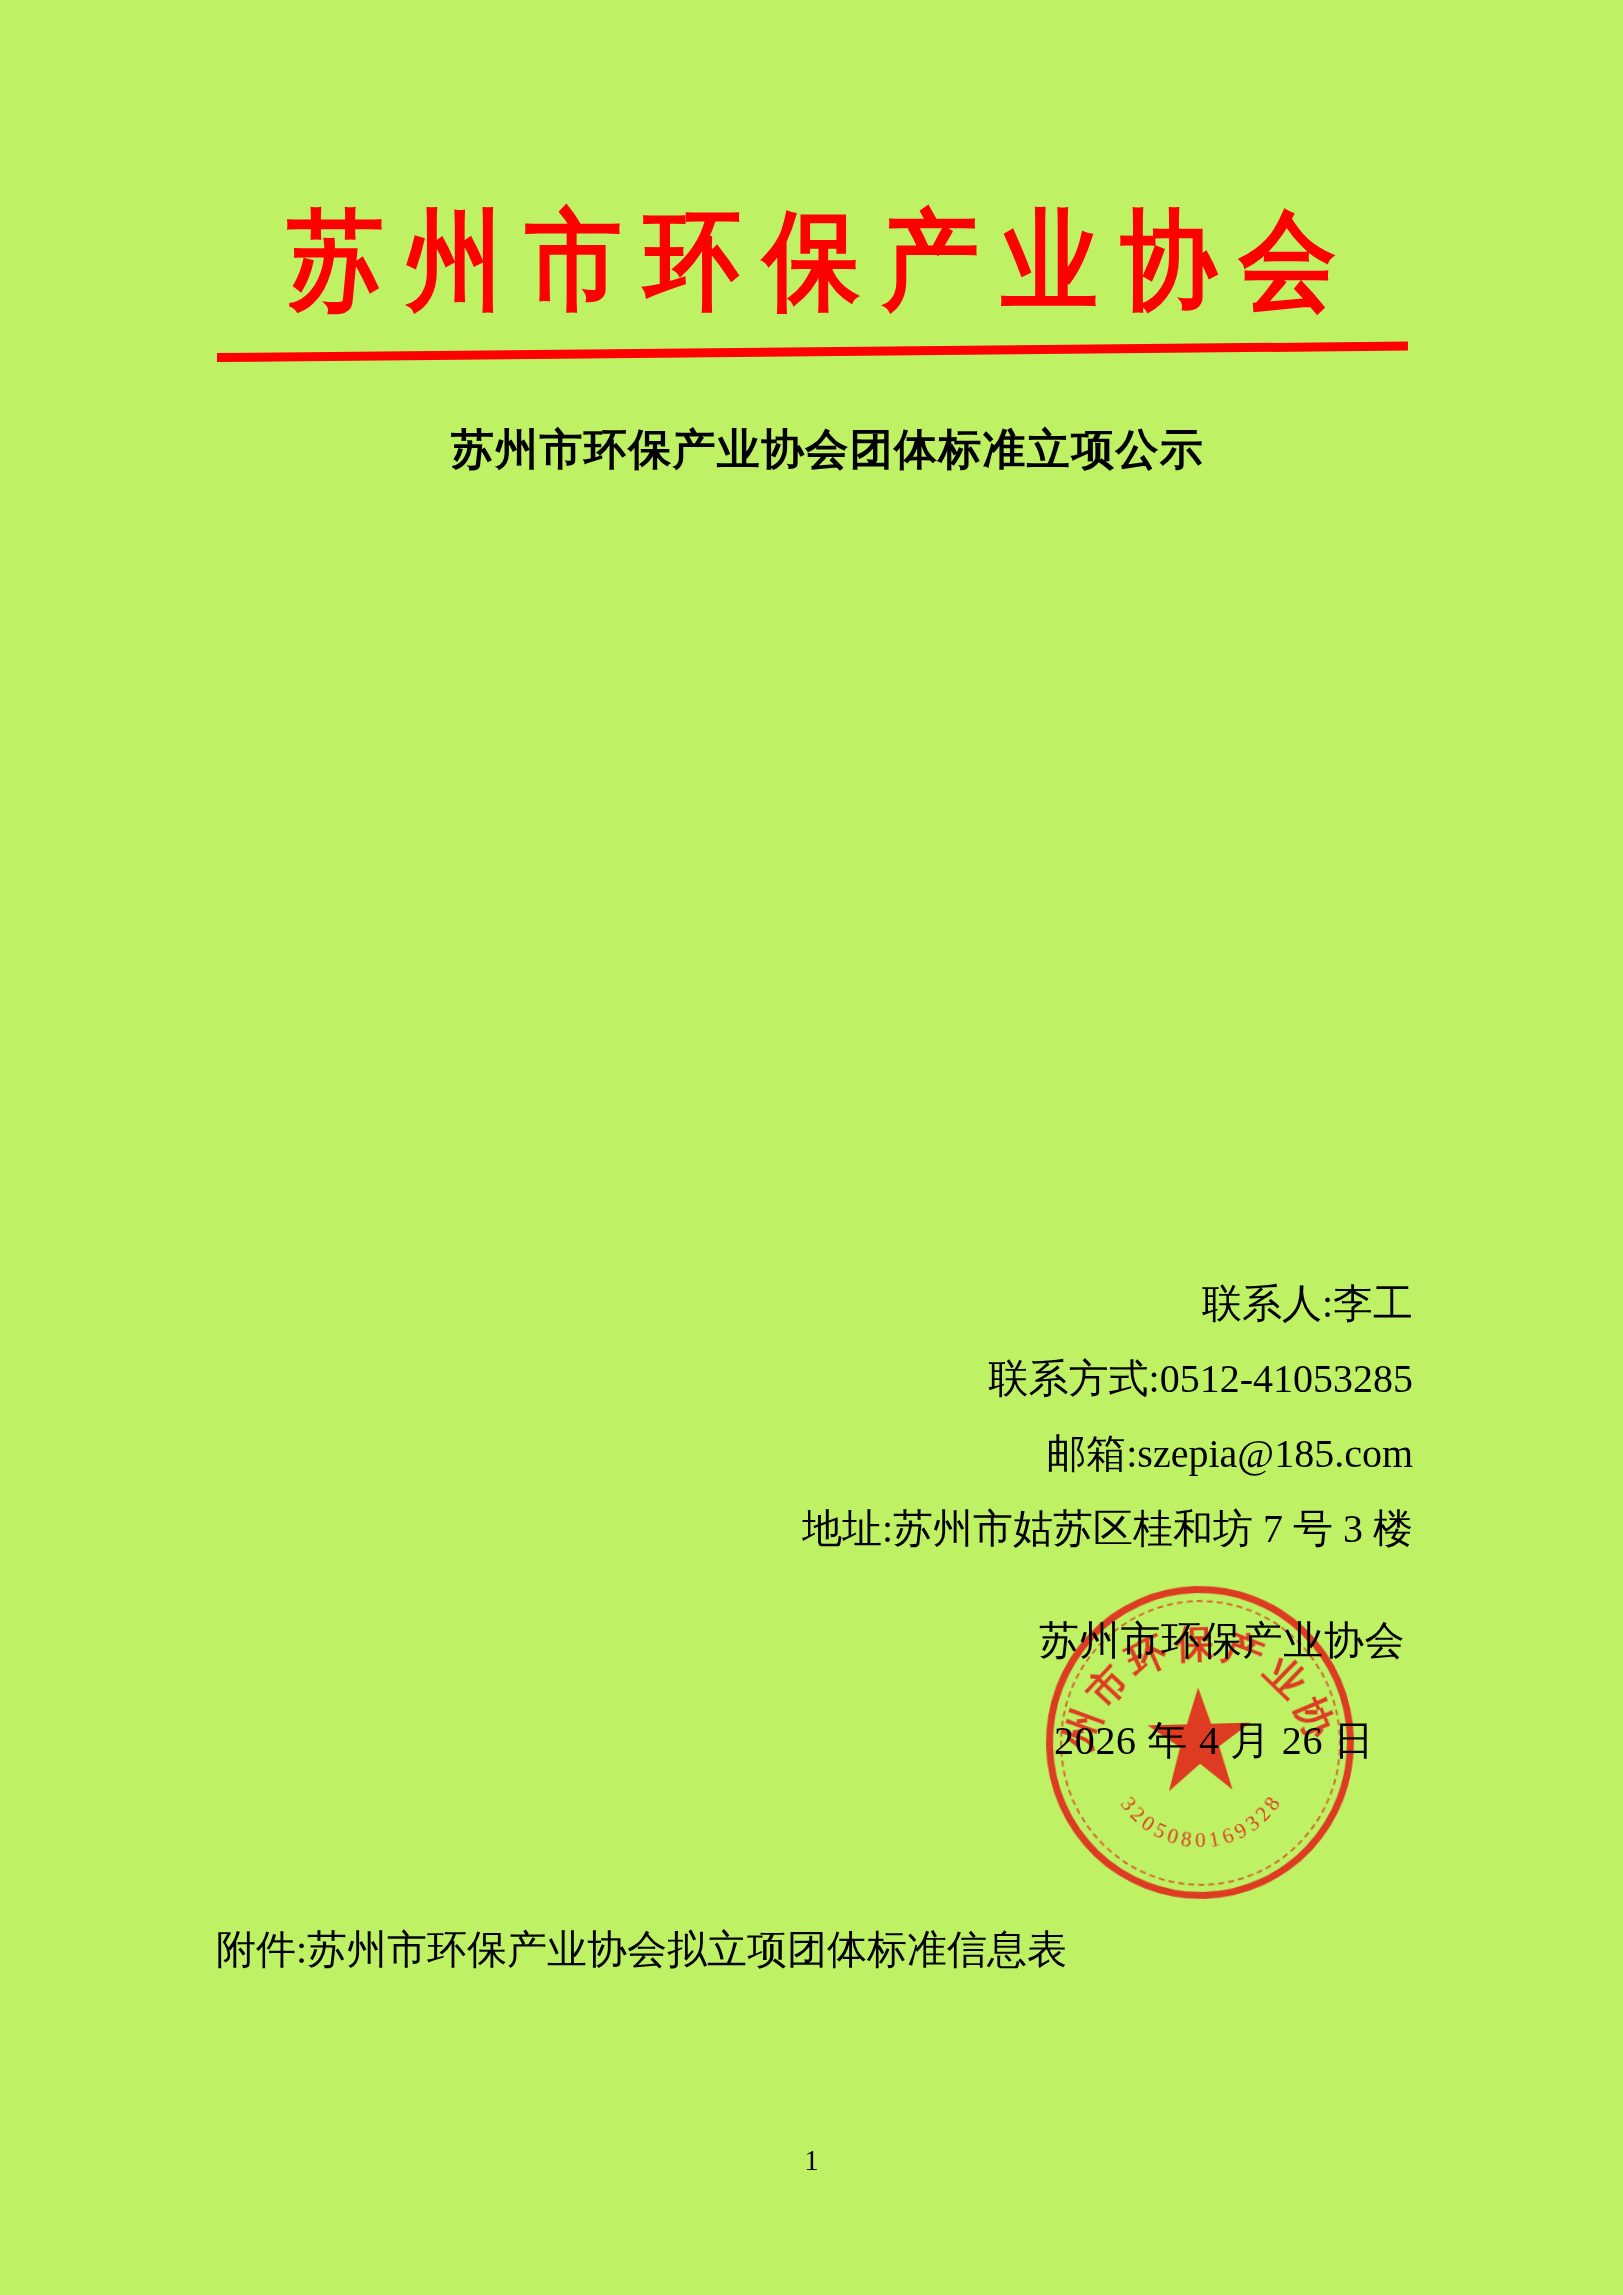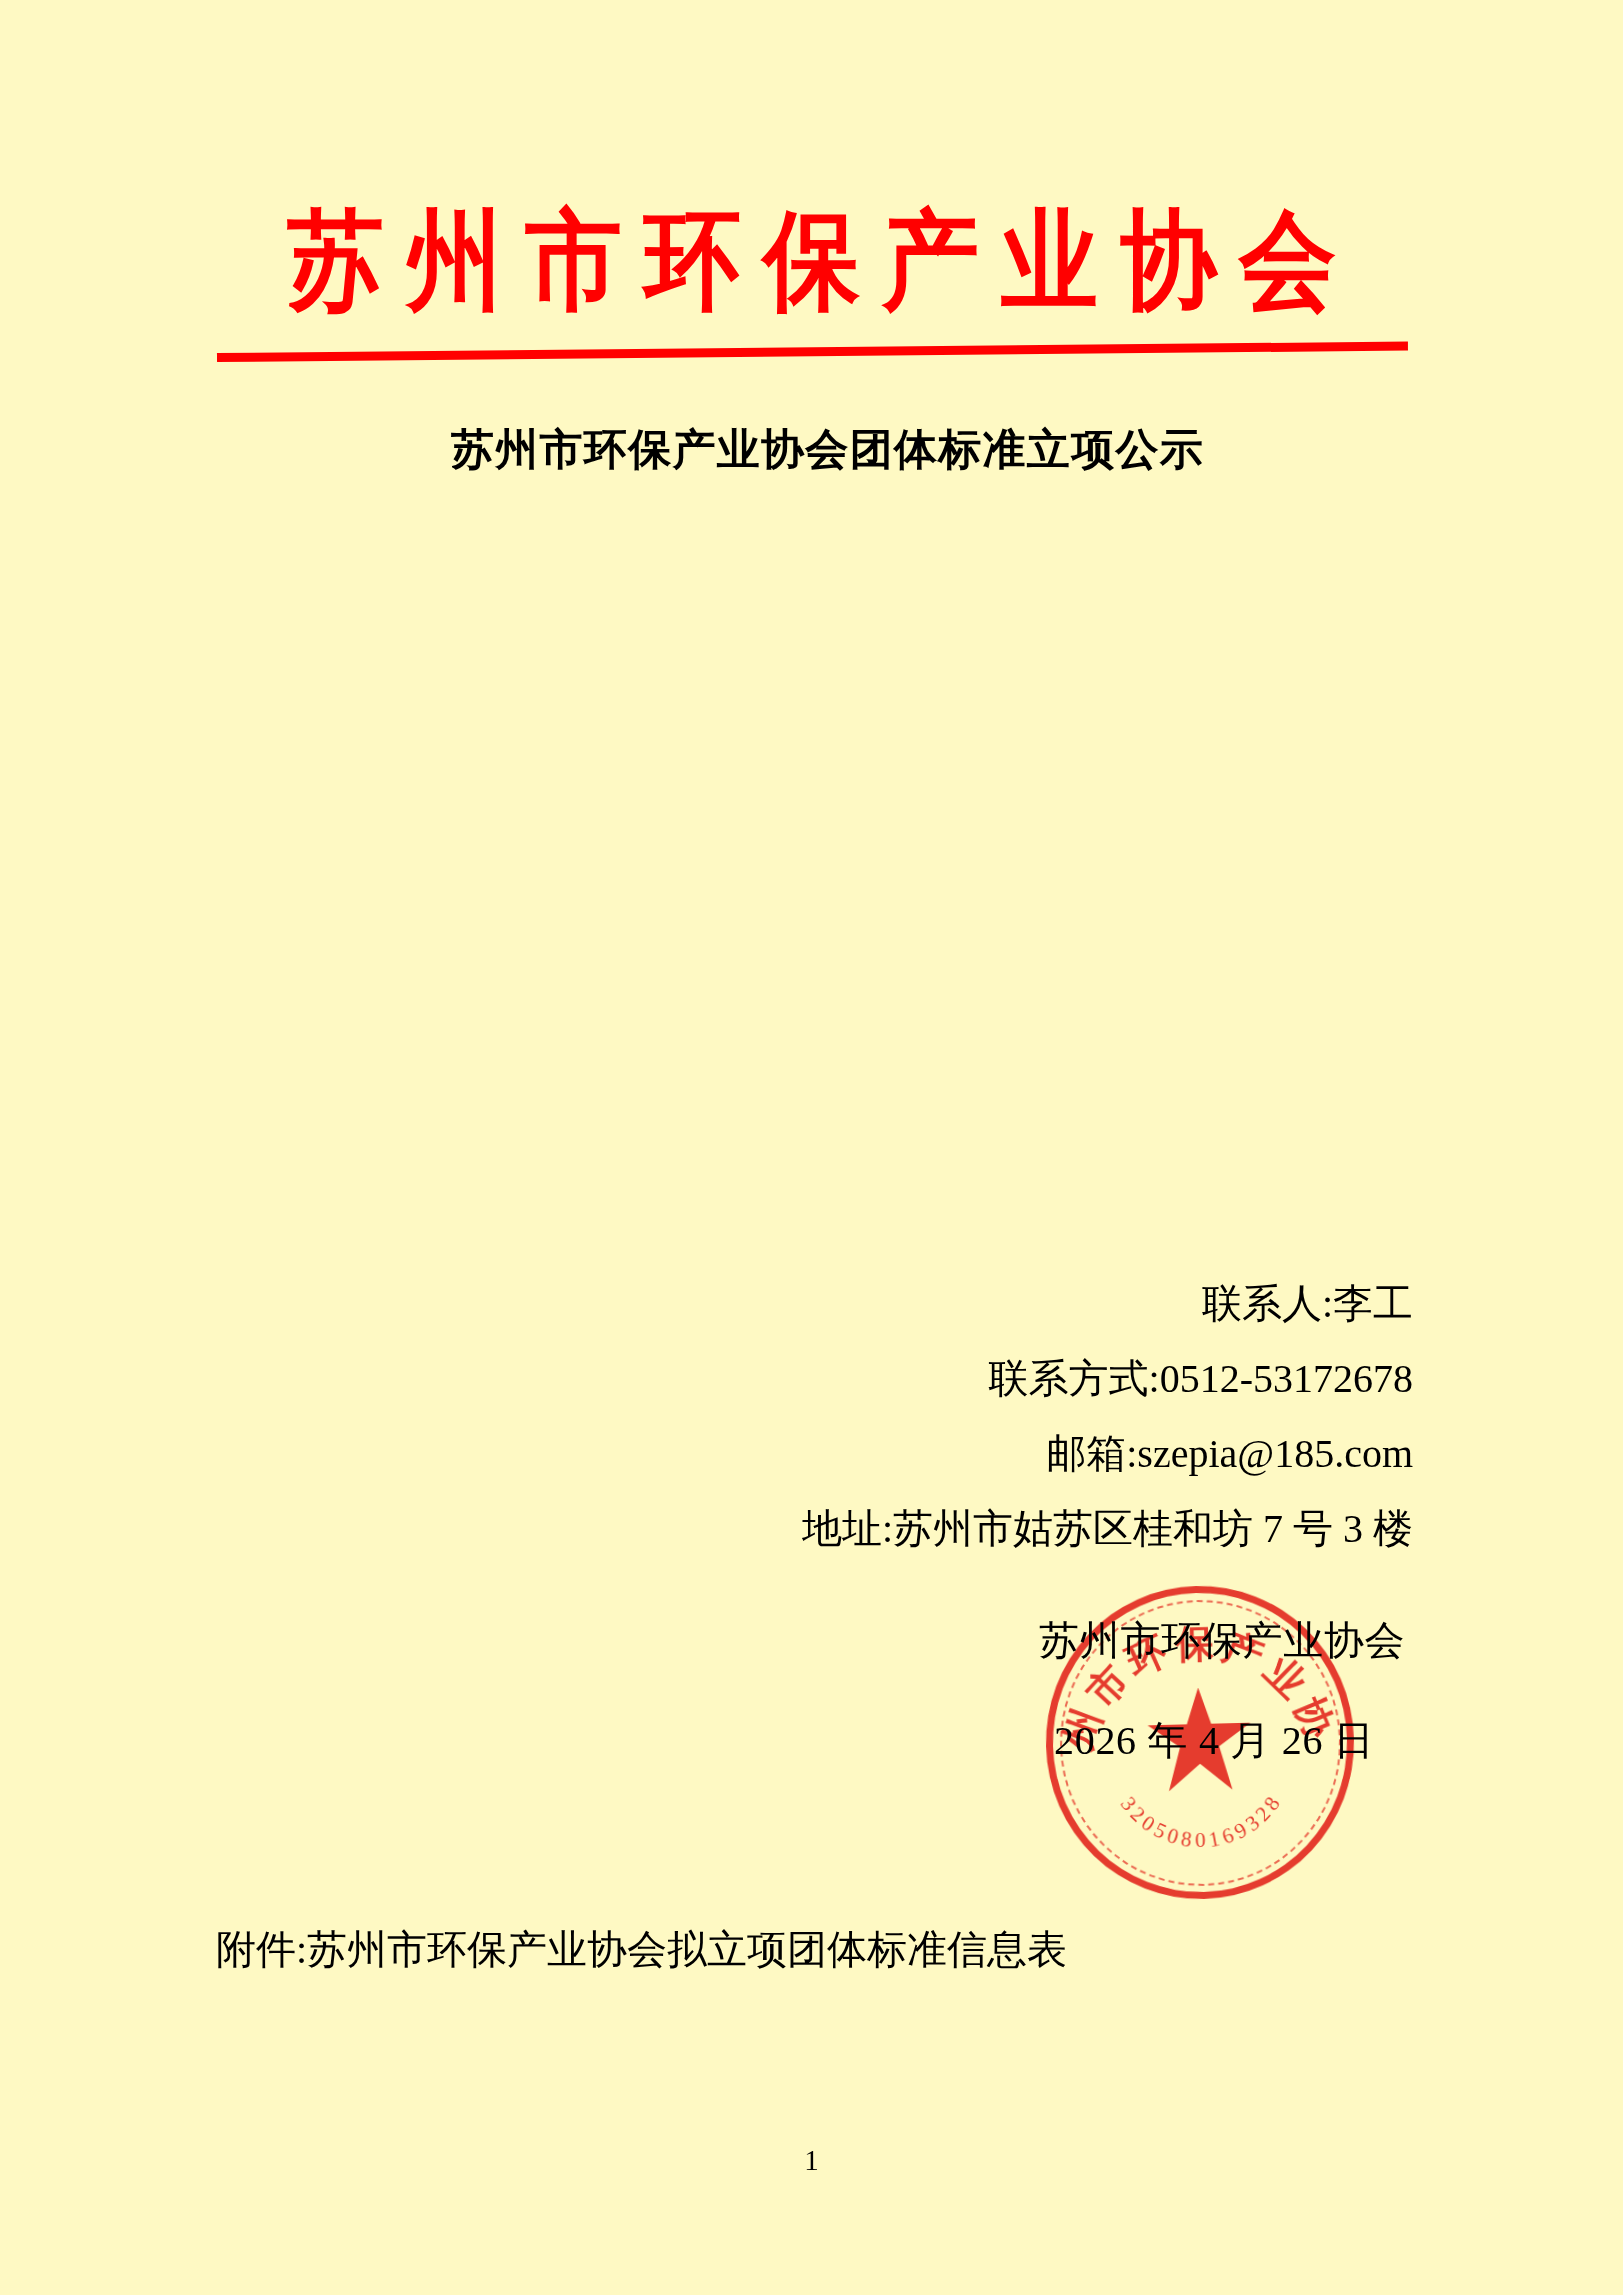--- a/index.html
+++ b/index.html
@@ -12,21 +12,21 @@
     height: 2295px;
     position: relative;
     font-family: "Liberation Serif", "DejaVu Serif", serif;
     color: #000000;
     overflow: hidden;
   }
 
   .page {
     position: absolute;
     inset: 0;
-    background: #fef9c3;
+    background: #bef264;
   }
 
   
   .letterhead {
     position: absolute;
     left: 216px;
     top: 196px;
     width: 1191px;
     height: 131px;
     display: flex;
@@ -226,21 +226,21 @@
   <div class="letterhead">
     <div class="letterhead-title">苏州市环保产业协会</div>
   </div>
   <div class="letterhead-rule"></div>
 
   <div class="doc-title">苏州市环保产业协会团体标准立项公示</div>
 
 
   <div class="contact-block">
     <p class="contact-line">联系人:李工</p>
-    <p class="contact-line">联系方式:0512-53172678</p>
+    <p class="contact-line">联系方式:0512-41053285</p>
     <p class="contact-line">邮箱:szepia@185.com</p>
     <p class="contact-line">地址:苏州市姑苏区桂和坊 7 号 3 楼</p>
   </div>
 
   <div class="sign-area">
 
     <div class="seal">
       <div class="seal-inner-ring"></div>
       <div class="seal-star"></div>
 

